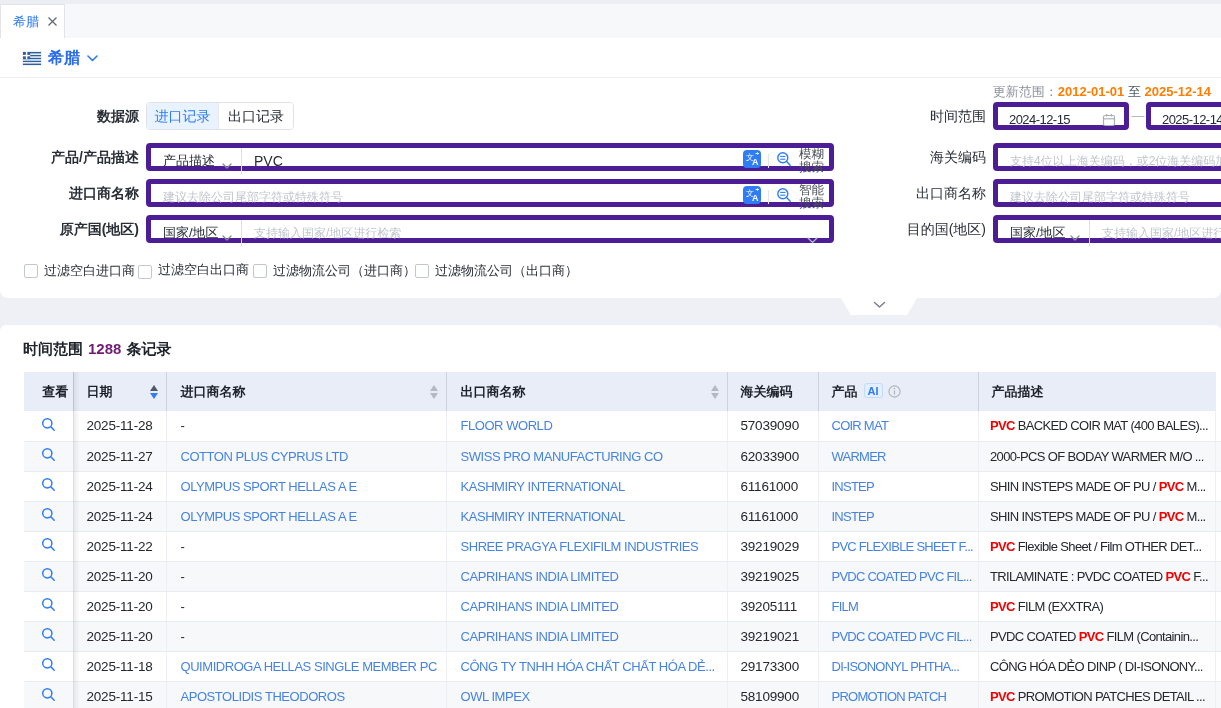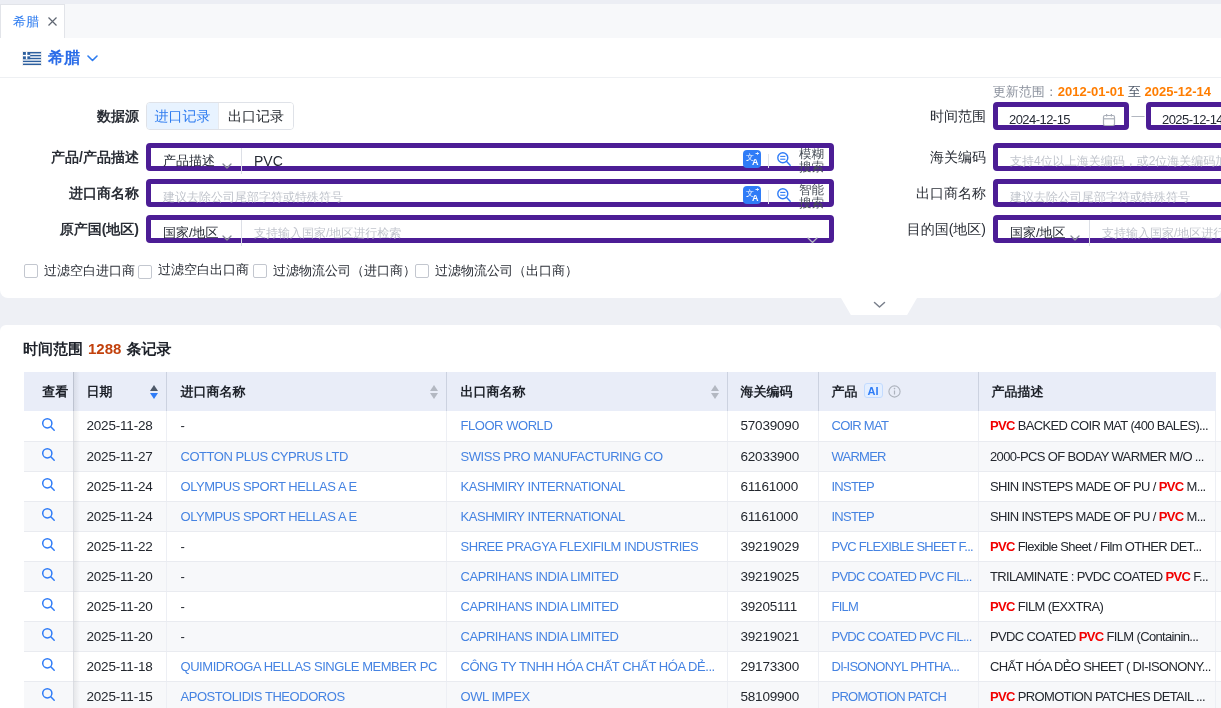--- a/index.html
+++ b/index.html
@@ -72,21 +72,21 @@
   
   .collapse-handle {
     position:absolute; left:841px; top:220px; width:76px; height:17px;
     background:#fff; clip-path:polygon(0 0, 100% 0, 87% 100%, 13% 100%);
     display:flex; align-items:flex-start; justify-content:center; cursor:pointer;
   }
 
   
   .results-card { left:0; top:325px; width:1221px; height:383px; background:#fff; border-radius:6px 6px 0 0; overflow:hidden; }
   .match-line { position:absolute; left:23px; top:15px; font-size:15px; font-weight:bold; color:#1d2129; }
-  .match-count { color:#c2410c; margin:0 5px; }
+  .match-count { color:#701a75; margin:0 5px; }
 
   
   .rtable { position:absolute; left:24px; top:47px; border-collapse:collapse; table-layout:fixed; width:1227px; }
   .rtable th {
     height:39px; background:#e9edf8; font-size:13px; font-weight:bold; color:#1d2129;
     text-align:left; padding:0 0 0 13px; border-right:1px solid #ccd2e0; position:relative; white-space:nowrap; overflow:hidden;
   }
   .rtable th.no-r { border-right-color:#e9edf8; }
   .rtable th.h-view { text-align:center; padding-left:14px; }
   .rtable td {
@@ -464,21 +464,21 @@
         <tr>
           <td class="c-view"><span style="cursor: pointer;"><svg width="15" height="15" viewBox="0 0 15 15">
                 <circle cx="6.3" cy="6.3" r="4.6" stroke="#2f7cf7" stroke-width="1.5" fill="none"></circle>
                 <line x1="9.8" y1="9.8" x2="13.2" y2="13.2" stroke="#2f7cf7" stroke-width="1.5" stroke-linecap="round"></line>
               </svg></span></td>
           <td class="c-date">2025-11-18</td>
           <td class="c-imp"><a class="tlink">QUIMIDROGA HELLAS SINGLE MEMBER PC</a></td>
           <td class="c-exp"><a class="tlink">CÔNG TY TNHH HÓA CHẤT CHẤT HÓA DẺ...</a></td>
           <td class="c-hs">29173300</td>
           <td class="c-prod"><a class="tlink">DI-ISONONYL PHTHA...</a></td>
-          <td class="c-desc"><span>CHẤT HÓA DẺO SHEET ( DI-ISONONY...</span></td>
+          <td class="c-desc"><span>CÔNG HÓA DẺO DINP ( DI-ISONONY...</span></td>
           <td></td>
         </tr>
         <tr class="alt">
           <td class="c-view"><span style="cursor: pointer;"><svg width="15" height="15" viewBox="0 0 15 15">
                 <circle cx="6.3" cy="6.3" r="4.6" stroke="#2f7cf7" stroke-width="1.5" fill="none"></circle>
                 <line x1="9.8" y1="9.8" x2="13.2" y2="13.2" stroke="#2f7cf7" stroke-width="1.5" stroke-linecap="round"></line>
               </svg></span></td>
           <td class="c-date">2025-11-15</td>
           <td class="c-imp"><a class="tlink">APOSTOLIDIS THEODOROS</a></td>
           <td class="c-exp"><a class="tlink">OWL IMPEX</a></td>

